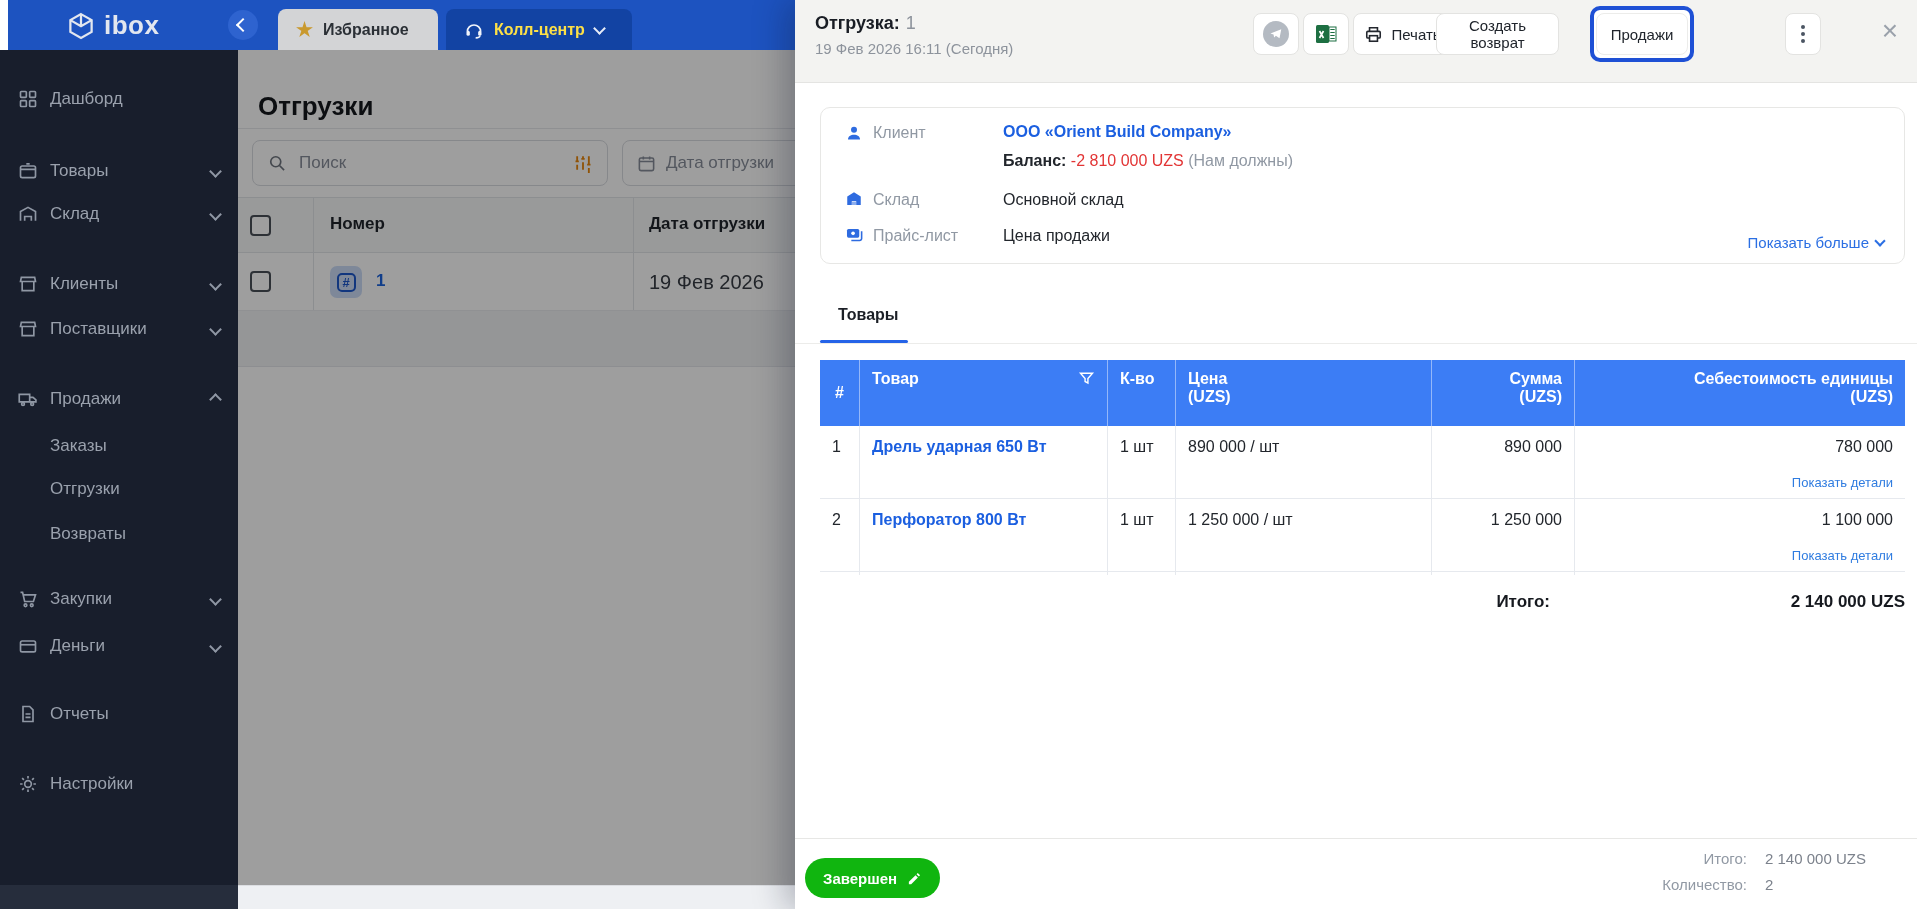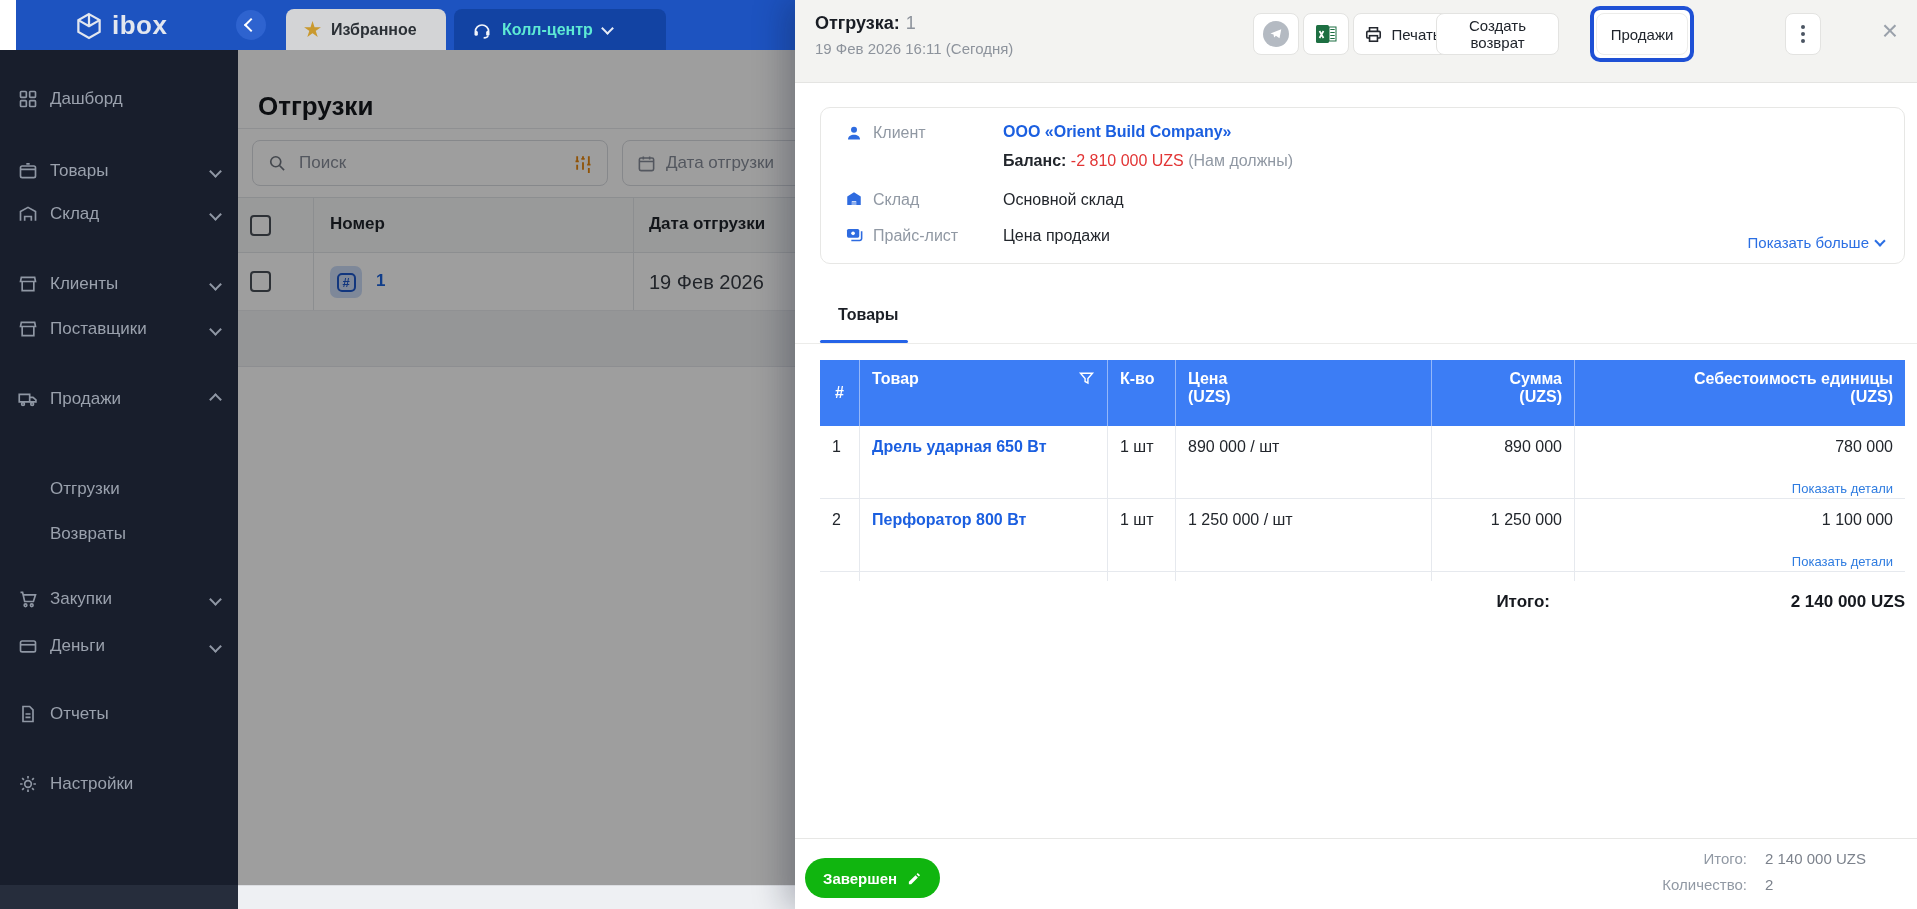--- a/index.html
+++ b/index.html
@@ -2,34 +2,34 @@
 <html><head>
 <meta charset="utf-8">
 <style>
   html,body{margin:0;padding:0;background:#e9eaec;}
   #app{position:relative;width:1917px;height:909px;background:#fff;overflow:hidden;
        font-family:"Liberation Sans",sans-serif;color:#22262c;}
   button{font:inherit;cursor:pointer;}
   svg{display:block;}
 
   
-  .topbar{position:absolute;left:16px;top:0;width:795px;height:50px;background:#1d53c0;text-decoration:underline;}
+  .topbar{position:absolute;left:8px;top:0;width:795px;height:50px;background:#1d53c0;text-decoration:underline;}
   .logo{position:absolute;left:58px;top:10px;display:flex;align-items:center;gap:8px;color:#e3e7ef;}
   .logo-text{font-size:26px;font-weight:700;letter-spacing:.5px;}
   .collapse-btn{position:absolute;left:220px;top:10px;width:30px;height:30px;border-radius:50%;
                 background:#2e63cf;border:none;display:flex;align-items:center;justify-content:center;}
   .chev{display:inline-block;width:8px;height:8px;border-right:2px solid;border-bottom:2px solid;}
   .chev.down{transform:rotate(45deg);}
   .chev.up{transform:rotate(-135deg);}
   .chev.left{transform:rotate(135deg);}
   .top-tab{position:absolute;top:9px;height:41px;border:none;border-radius:8px 8px 0 0;
            display:flex;align-items:center;gap:10px;padding:0 18px;font-size:16px;font-weight:600;}
   .fav-tab{left:270px;width:160px;background:#d3d4d6;color:#2b3036;box-sizing:border-box;}
   .star{color:#c9992e;font-size:19px;line-height:1;}
-  .call-tab{left:438px;width:212px;background:#1243a3;color:#5eead4;box-sizing:border-box;}
+  .call-tab{left:438px;width:186px;background:#1243a3;color:#fde047;box-sizing:border-box;}
   .call-tab .chev{width:7px;height:7px;color:#e6ecf7;margin-top:-3px;}
 
   
   .sidebar{position:absolute;left:0;top:50px;width:238px;height:835px;background:#181e2c;}
   .si{position:absolute;left:0;width:238px;height:30px;display:flex;align-items:center;cursor:pointer;}
   .si .ic{position:absolute;left:18px;width:20px;height:20px;color:#8f97a4;}
   .si .lb{position:absolute;left:50px;font-size:17px;color:#9aa1ad;}
   .si .chev{position:absolute;right:18px;width:7px;height:7px;color:#8f97a4;}
   .sidebar-footer{position:absolute;left:0;top:885px;width:238px;height:24px;background:#262d3c;}
 
@@ -104,21 +104,21 @@
   .phead{background:#3c7df5;color:#fff;font-weight:600;height:66px;}
   .phead>div{border-right:1px solid rgba(255,255,255,.45);padding:10px 12px;box-sizing:border-box;display:flex;flex-direction:column;}
   .phead>div:last-child{border-right:none;}
   .ph-right{align-items:flex-end;text-align:right;}
   .ph-product{flex-direction:row !important;justify-content:space-between;align-items:flex-start;}
   .prow{height:72px;border-bottom:1px solid #e6e9ee;}
   .prow>div{border-right:1px solid #e6e9ee;padding:12px;box-sizing:border-box;}
   .prow>div:last-child{border-right:none;}
   .pc-right{text-align:right;}
   .pname{color:#1b5fe0;font-weight:600;text-decoration:none;}
-  .details-link{display:block;margin-top:25px;font-size:13px;color:#2f7ce0;text-decoration:none;}
+  .details-link{display:block;margin-top:19px;font-size:13px;color:#2f7ce0;text-decoration:none;}
   .totals{position:absolute;left:25px;top:592px;width:1085px;height:26px;}
   .totals .tl{position:absolute;left:0;width:730px;text-align:right;font-size:17px;font-weight:700;color:#16191f;}
   .totals .tv{position:absolute;left:0;width:1085px;text-align:right;font-size:17px;font-weight:700;color:#16191f;}
 
   
   .dr-footer{position:absolute;left:0;top:838px;width:100%;height:71px;border-top:1px solid #e7e7e5;background:#fff;box-sizing:border-box;}
   .status-btn{position:absolute;left:10px;top:19px;height:40px;padding:9px 18px;border:none;border-radius:20px;
               background:#10b50f;color:#fff;font-size:15px;font-weight:700;display:flex;align-items:center;gap:10px;}
   .foot-right{position:absolute;right:27px;top:7px;display:grid;grid-template-columns:auto 125px;column-gap:18px;
               font-size:15px;line-height:26px;}
@@ -217,20 +217,23 @@
       <span class="ic">
           <svg width="20" height="20" viewBox="0 0 24 24" fill="none" stroke="currentColor" stroke-width="2">
             <path d="M1.5 6.5H14v9H1.5z"></path>
             <path d="M14 10h4l3.5 3v2.5H14"></path>
             <circle cx="6" cy="18" r="1.7"></circle>
             <circle cx="17" cy="18" r="1.7"></circle>
           </svg>
         </span>
       <span class="lb">Продажи</span>
       <span class="chev up"></span>
+    </div>
+    <div class="si" style="top:381px">
+      <span class="lb">Заказы</span>
     </div>
     <div class="si" style="top:424px">
       <span class="lb">Отгрузки</span>
     </div>
     <div class="si" style="top:469px">
       <span class="lb">Возвраты</span>
     </div>
     <div class="si" style="top:534px">
       <span class="ic">
           <svg width="20" height="20" viewBox="0 0 24 24" fill="none" stroke="currentColor" stroke-width="2">

